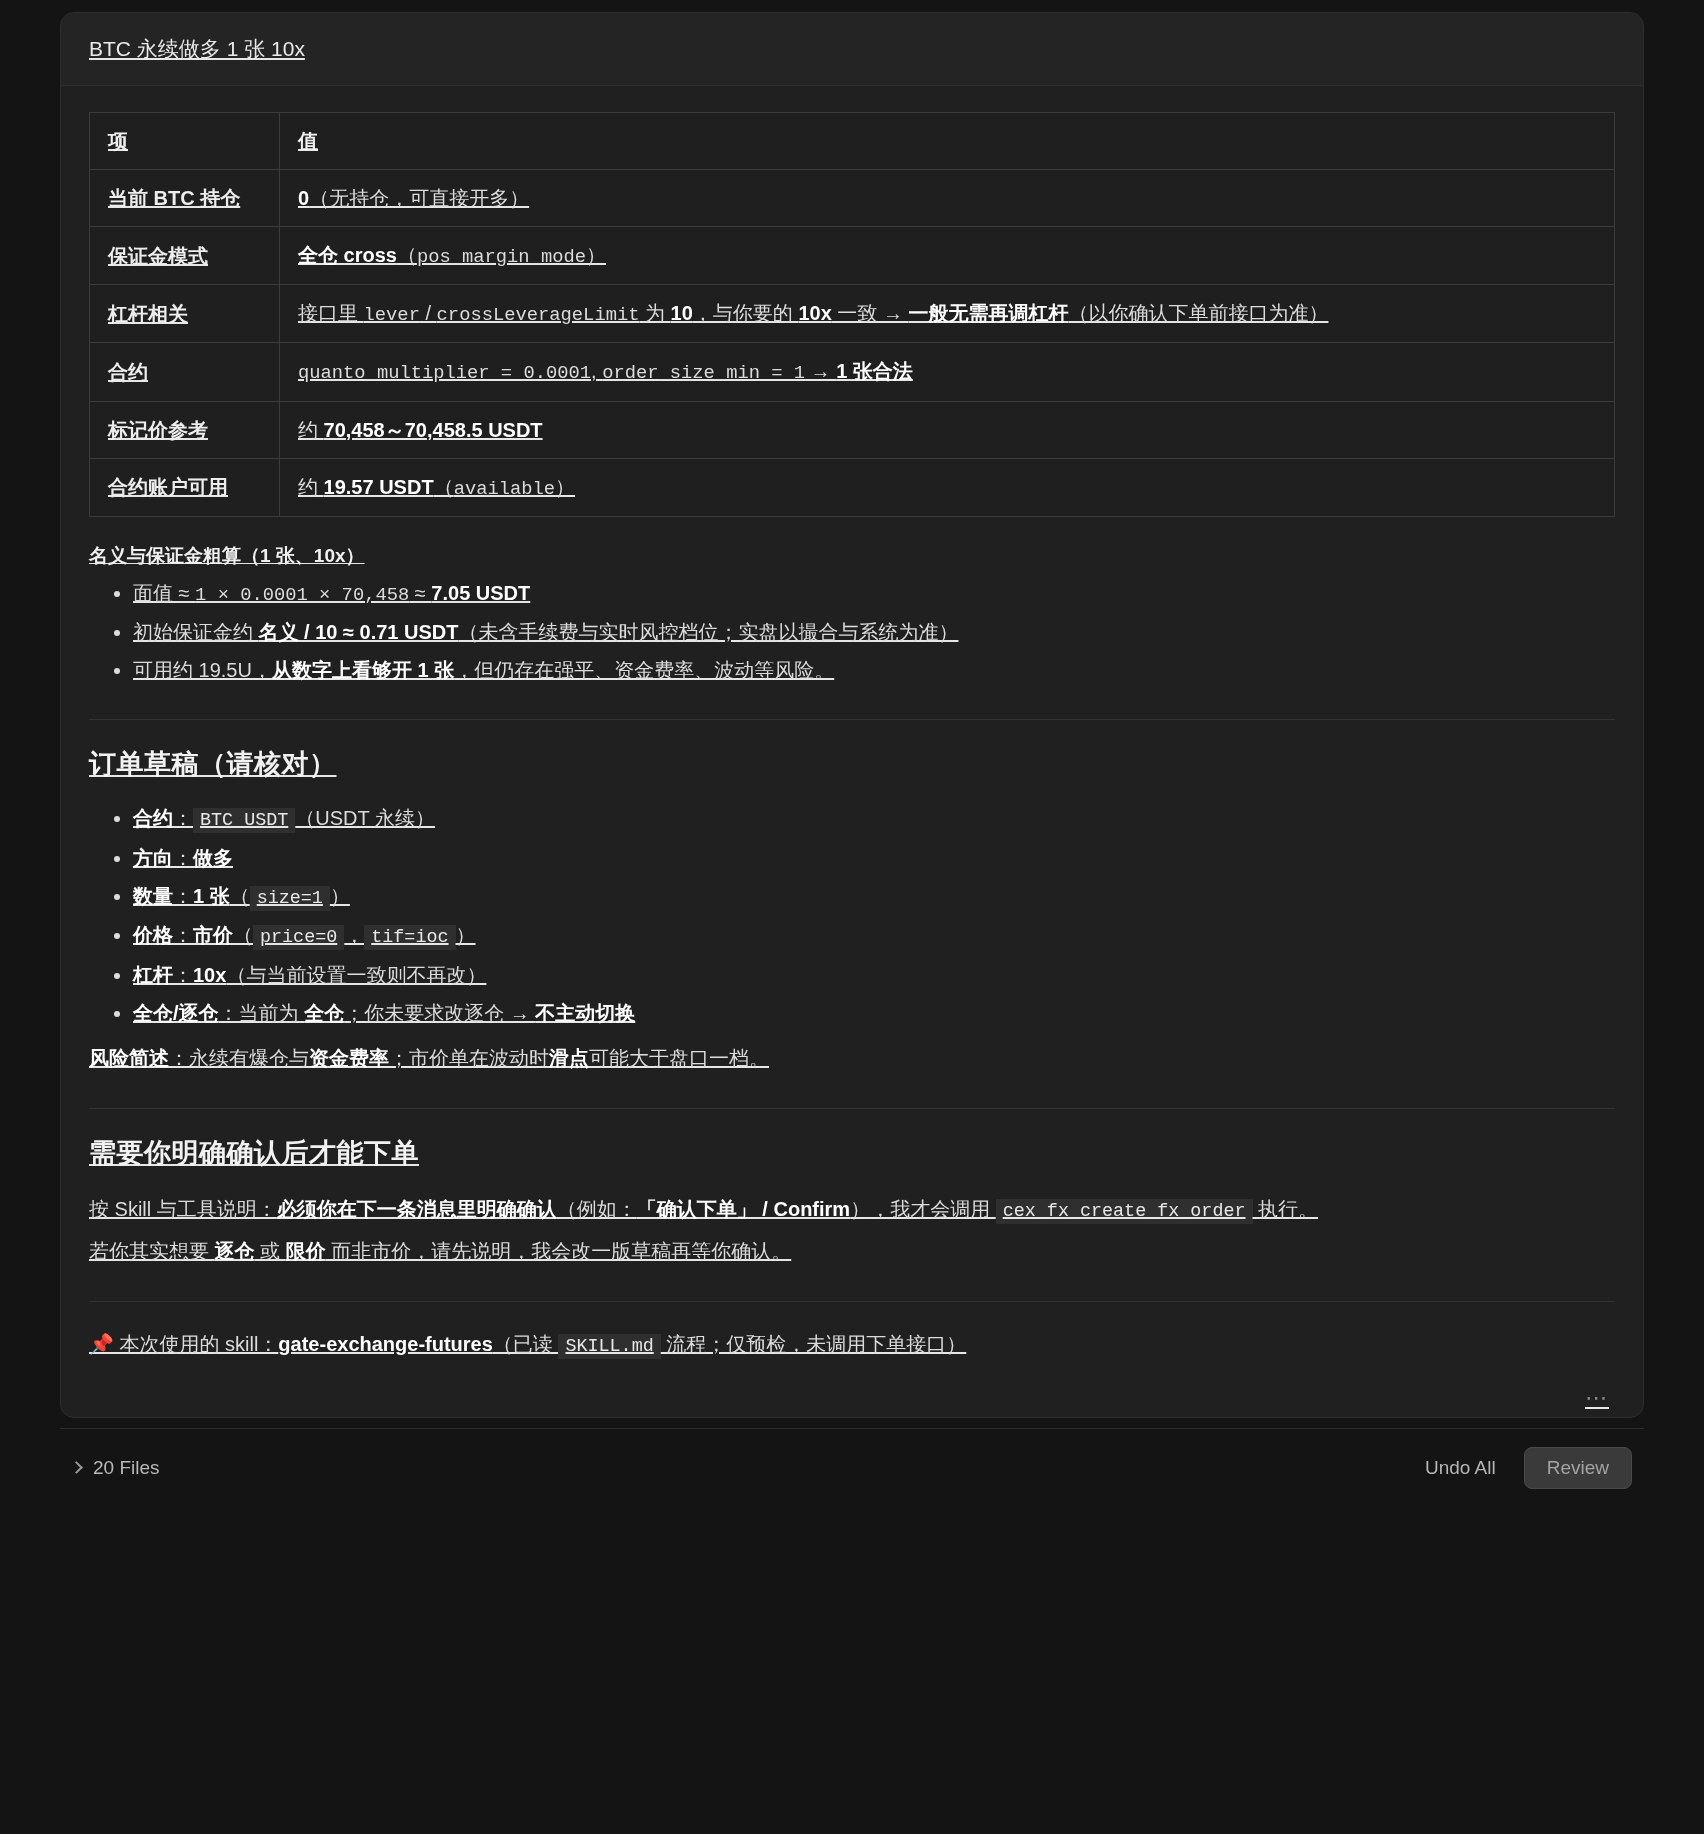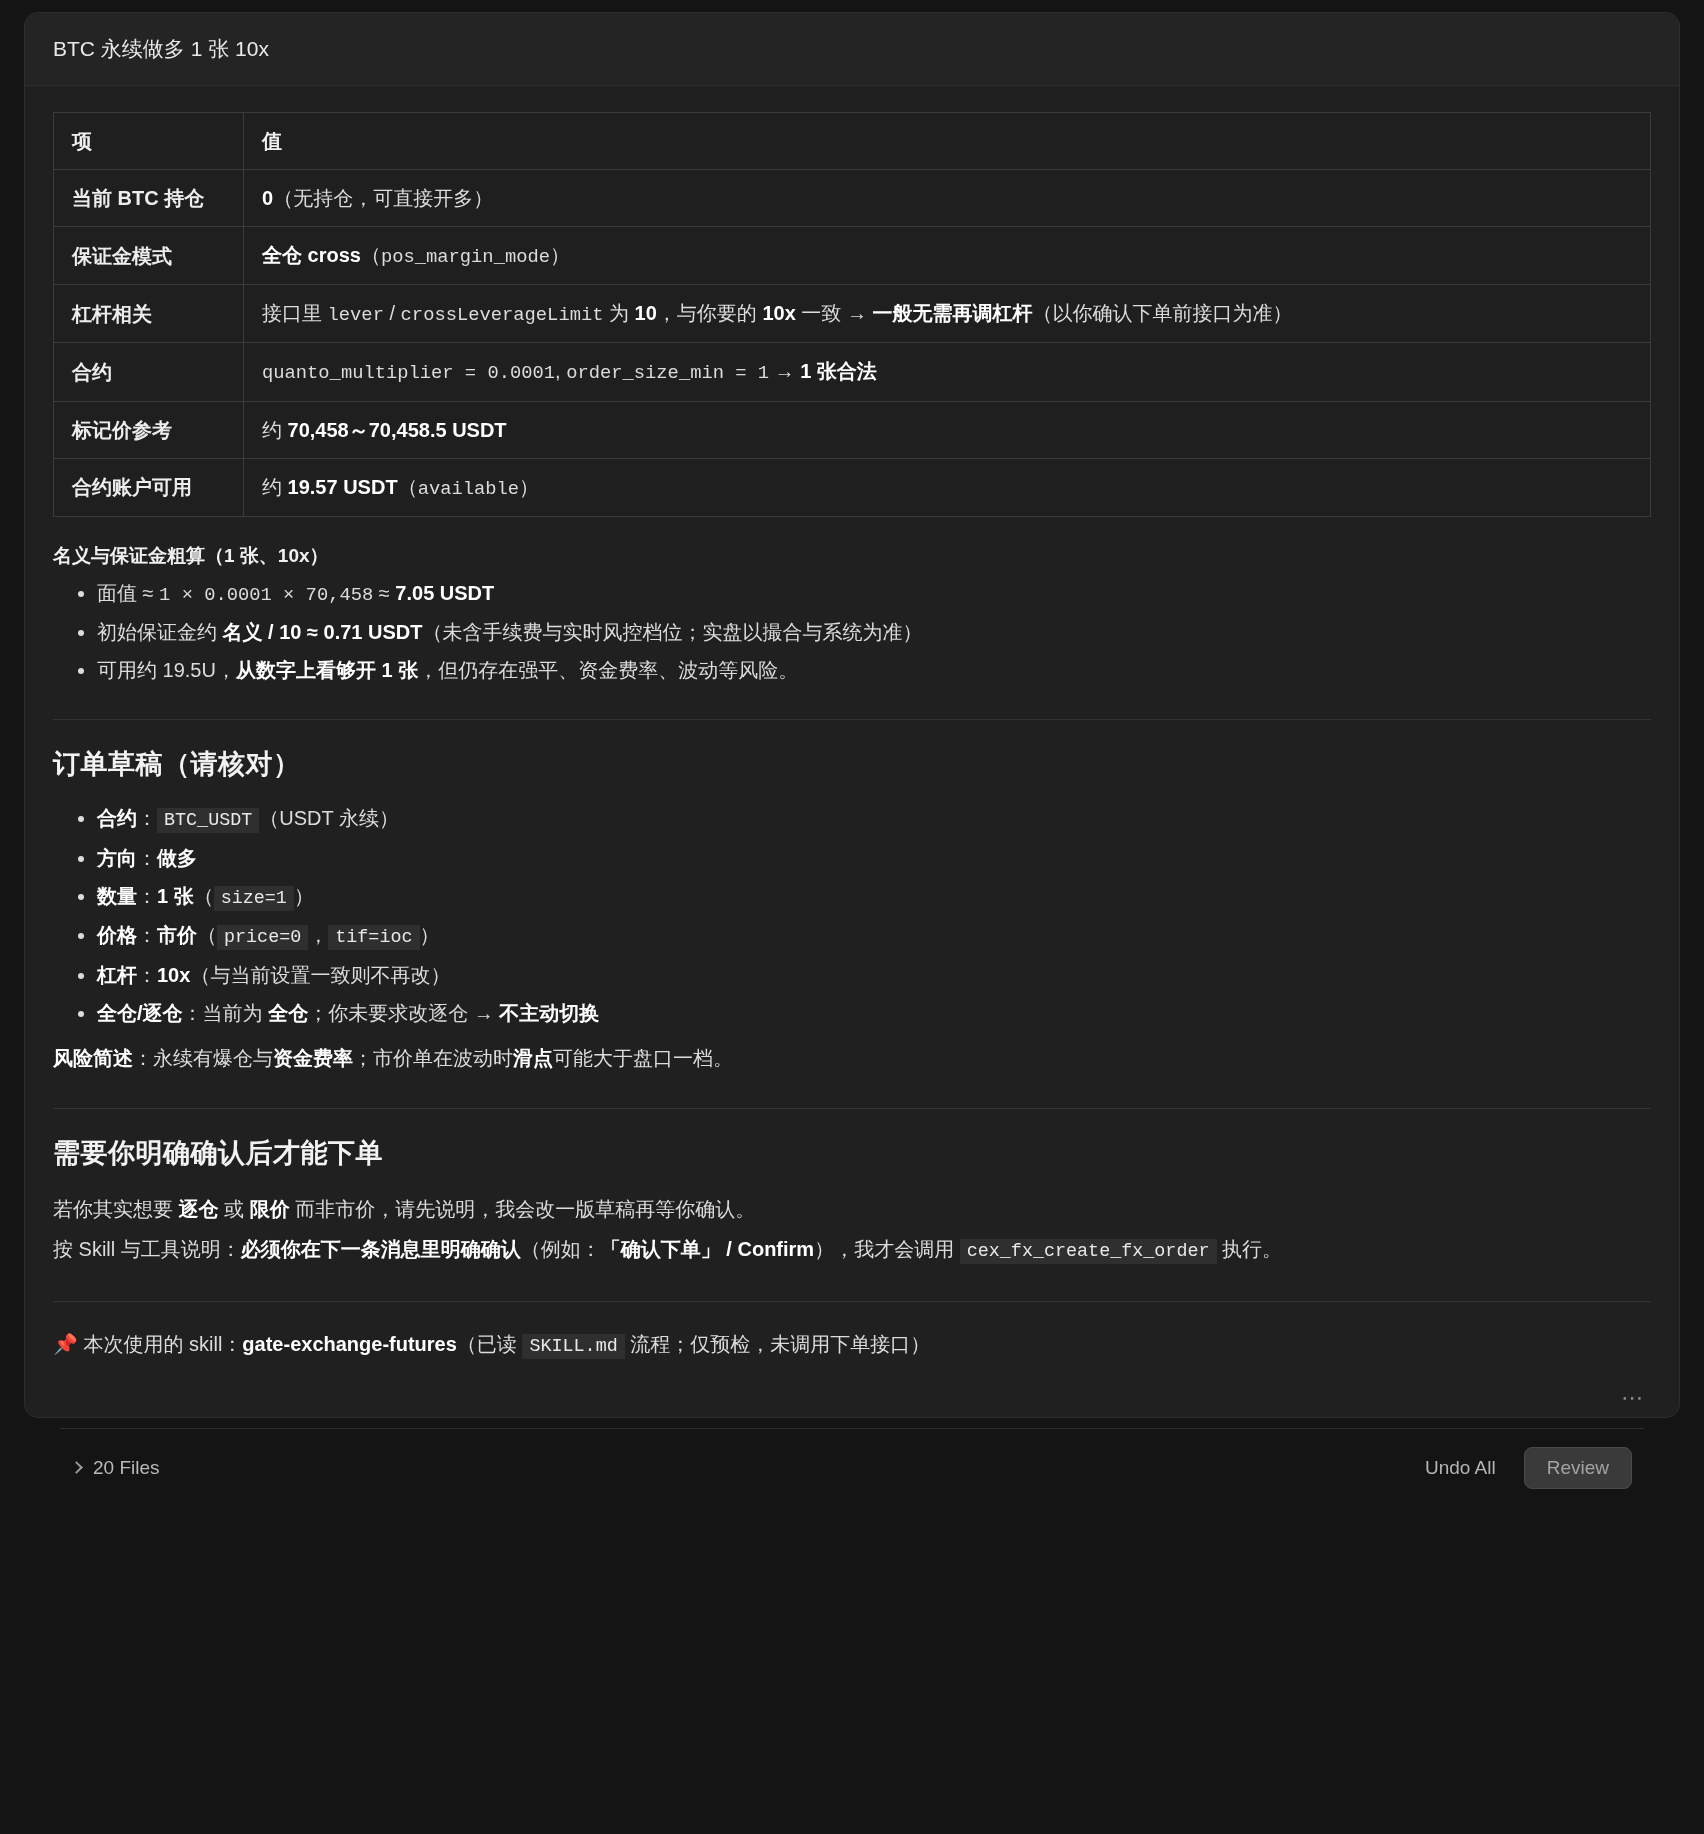--- a/index.html
+++ b/index.html
@@ -25,25 +25,26 @@
     -webkit-font-smoothing:antialiased;
   }
   .window{
     position:relative;
     width:1704px;
     min-height:1834px;
     background:#141414;
     padding:12px 0 0 0;
   }
   .card{
-    margin:0 24px;
+    margin:0 60px;
     background:var(--panel);
     border:1px solid #2e2e2e;
     border-radius:14px;
     overflow:hidden;
+    text-decoration:underline;
   }
   .prompt-bar{
     padding:22px 28px;
     border-bottom:1px solid #2e2e2e;
     background:#242424;
     font-size:21px;
     color:#e9e9e9;
   }
   .content{
     padding:26px 28px 10px 28px;
@@ -243,22 +244,22 @@
           <li><b>数量</b>：<b>1 张</b>（<code class="chip">size=1</code>）</li>
           <li><b>价格</b>：<b>市价</b>（<code class="chip">price=0</code>，<code class="chip">tif=ioc</code>）</li>
           <li><b>杠杆</b>：<b>10x</b>（与当前设置一致则不再改）</li>
           <li><b>全仓/逐仓</b>：当前为 <b>全仓</b>；你未要求改逐仓 → <b>不主动切换</b></li>
         </ul>
       <div class="risk"><b>风险简述</b>：永续有爆仓与<b>资金费率</b>；市价单在波动时<b>滑点</b>可能大于盘口一档。</div>
 
       <hr class="sep">
 
       <h2 class="section">需要你明确确认后才能下单</h2>
+      <p class="para">按 Skill 与工具说明：<b>必须你在下一条消息里明确确认</b>（例如：<b>「确认下单」 / Confirm</b>），我才会调用 <code class="chip">cex_fx_create_fx_order</code> 执行。</p>
       <p class="para">若你其实想要 <b>逐仓</b> 或 <b>限价</b> 而非市价，请先说明，我会改一版草稿再等你确认。</p>
-      <p class="para">按 Skill 与工具说明：<b>必须你在下一条消息里明确确认</b>（例如：<b>「确认下单」 / Confirm</b>），我才会调用 <code class="chip">cex_fx_create_fx_order</code> 执行。</p>
 
       <hr class="sep">
 
       <div class="skill-line">📌 本次使用的 skill：<b>gate-exchange-futures</b>（已读 <code class="chip">SKILL.md</code> 流程；仅预检，未调用下单接口）</div>
 
     </div>
 
     <div class="ellipsis">⋯</div>
 
   </div>

